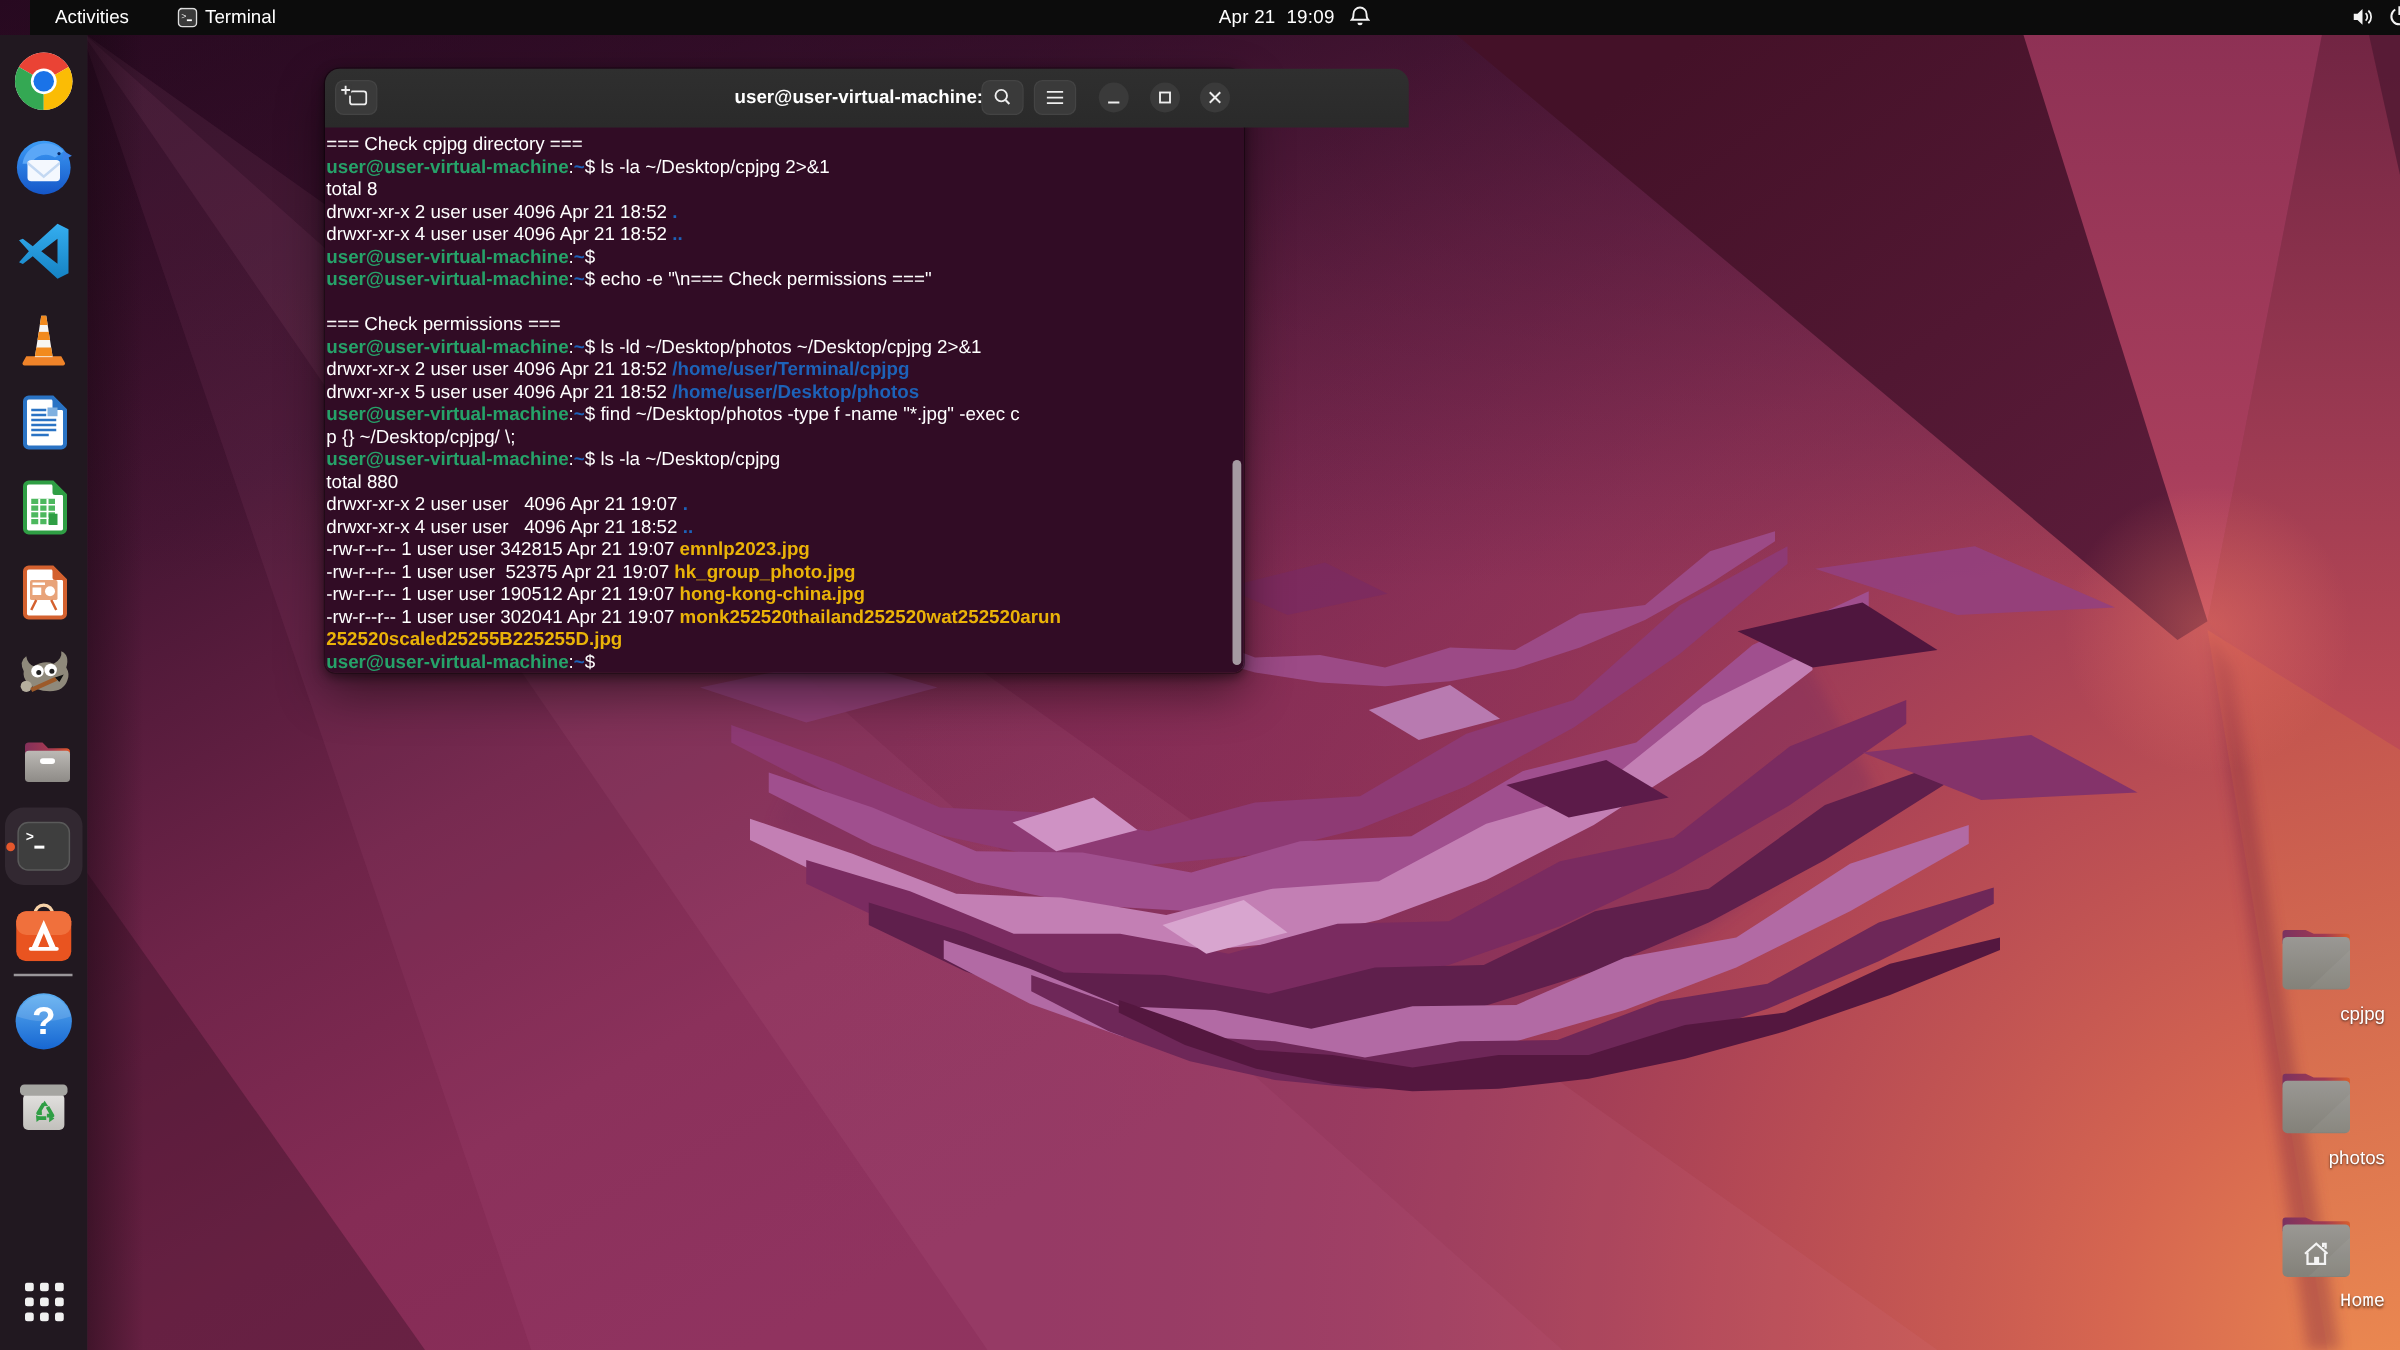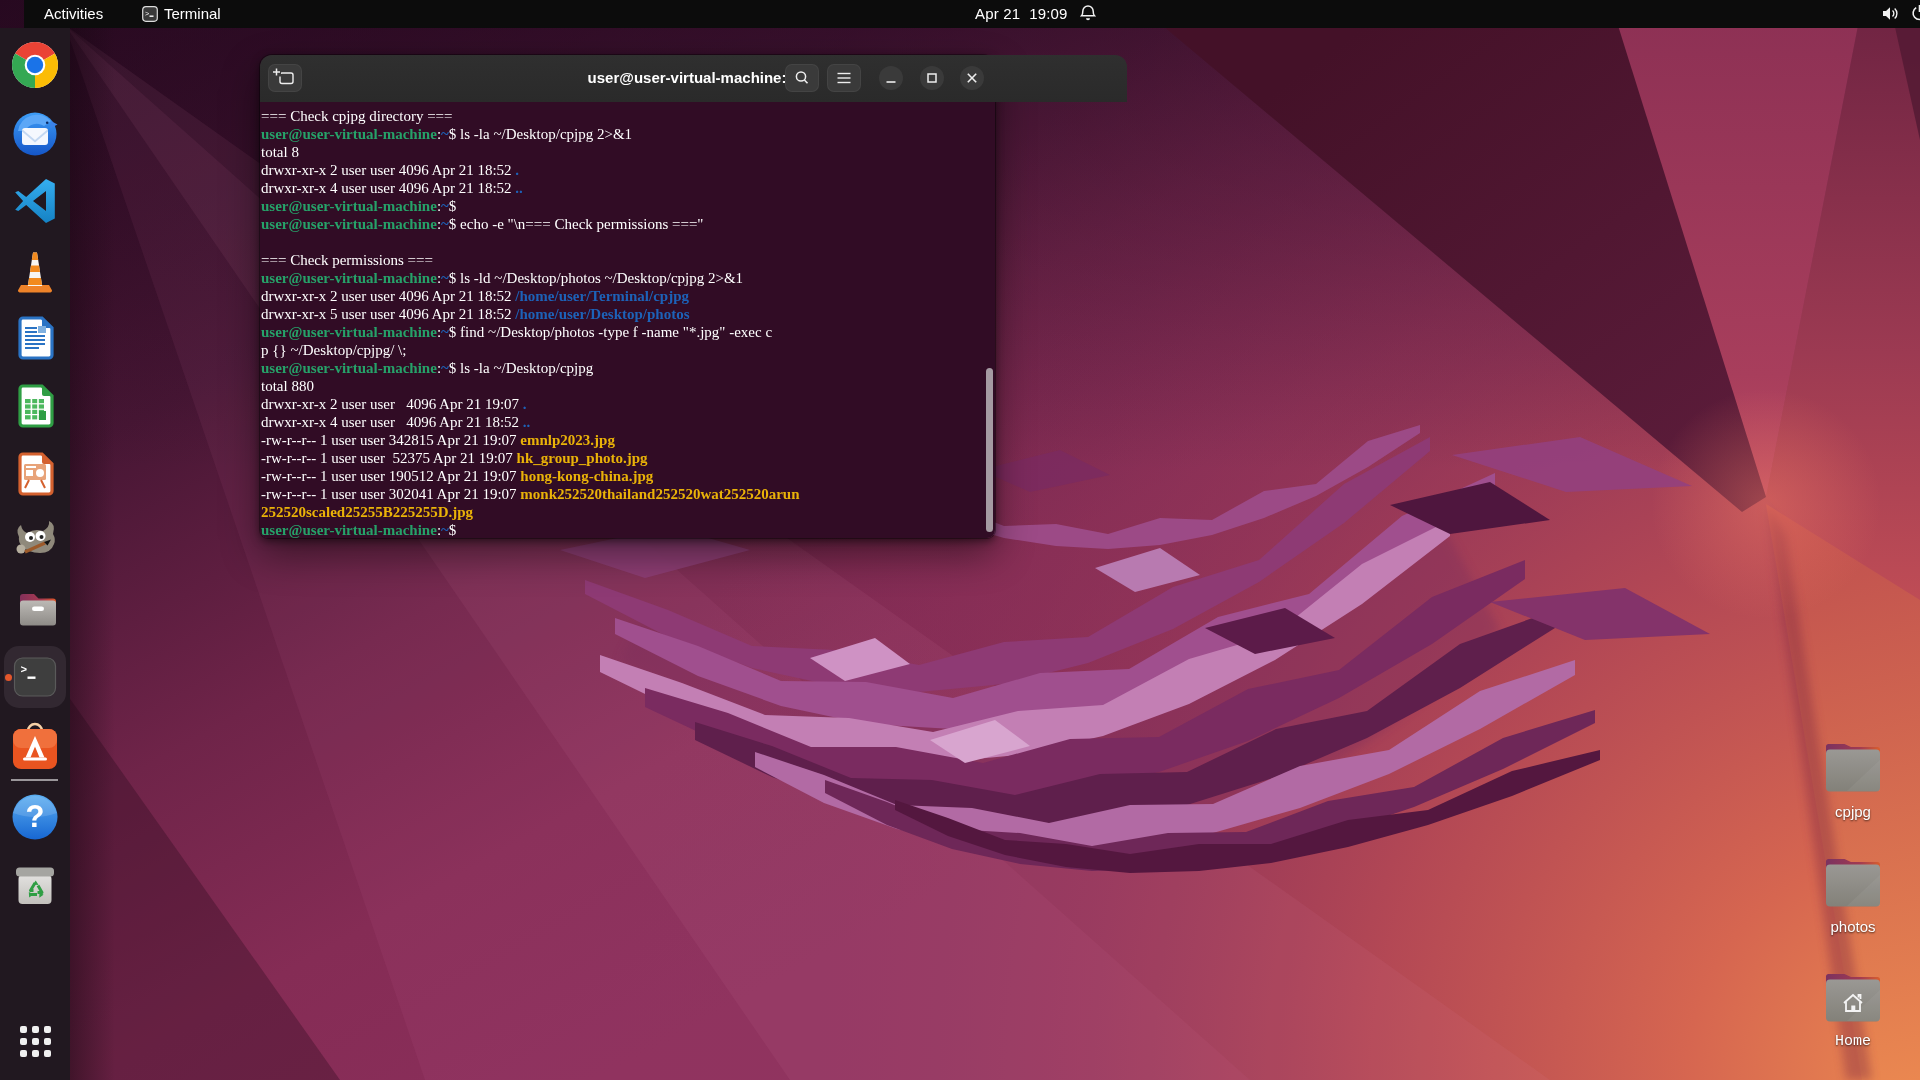--- a/index.html
+++ b/index.html
@@ -2,29 +2,29 @@
 <html><head><meta charset="utf-8">
 <style>
 html,body{margin:0;padding:0;width:1920px;height:1080px;overflow:hidden;background:#000;font-family:"Liberation Sans",sans-serif;}
 #wall{position:absolute;left:0;top:0;width:1920px;height:1080px;}
 #topbar{position:absolute;left:0;top:0;width:1920px;height:28px;background:#0c0c0c;color:#fff;font-size:15px;margin-left:24px;}
 #topbar .act{position:absolute;left:20px;top:5px;}
 #topbar .appname{position:absolute;left:140px;top:5px;}
 #topbar .clock{position:absolute;left:951px;top:5px;letter-spacing:0.2px;}
 #dock{position:absolute;left:0;top:28px;width:70px;height:1052px;background:#211820;}
 .dicon{position:absolute;}
-.desk{position:absolute;width:110px;text-align:center;color:#fff;font-size:15px;}
+.desk{position:absolute;width:110px;text-align:right;color:#fff;font-size:15px;}
 .desk .lbl{margin-top:9px;text-shadow:0 1px 2px rgba(0,0,0,0.7);}
 #term{position:absolute;left:260px;top:55px;width:735px;height:483px;border-radius:12px 12px 8px 8px;box-shadow:0 0 0 1px rgba(0,0,0,0.35),0 3px 9px rgba(0,0,0,0.5),0 16px 38px rgba(0,0,0,0.45);}
 #thead{position:absolute;left:0;top:0;width:867px;height:47px;background:linear-gradient(#2f2f2f,#2a2a2a);border-radius:12px 12px 0 0;}
 #thead .title{position:absolute;left:0;top:0;width:100%;text-align:center;line-height:46px;color:#fff;font-weight:bold;font-size:15px;font-family:"Liberation Sans",sans-serif;}
 .hbtn{position:absolute;top:9px;width:34px;height:28px;border-radius:7px;background:#3a3a3a;border:1px solid rgba(255,255,255,0.05);box-sizing:border-box;}
 .hcirc{position:absolute;top:11px;width:24px;height:24px;border-radius:50%;background:#3a3a3a;}
 #tbody{position:absolute;left:0;top:47px;width:735px;height:436px;background:#310c25;border-radius:0 0 8px 8px;}
-#ttext{position:absolute;left:1px;top:5px;font-family:Liberation Serif, serif;font-size:15px;line-height:18px;white-space:pre;color:#ffffff;}
+#ttext{position:absolute;left:1px;top:5px;font-family:Liberation Sans, sans-serif;font-size:15px;line-height:18px;white-space:pre;color:#ffffff;}
 #ttext .g{color:#26a269;font-weight:bold;}
 #ttext .b{color:#1d62b8;font-weight:bold;}
 #ttext .m{color:#eab308;font-weight:bold;}
 #sbar{position:absolute;right:2px;top:266px;width:7px;height:164px;background:#a59aa2;border-radius:4px;}
 </style></head>
 <body>
 <svg id="wall" viewBox="0 0 1920 1080" preserveAspectRatio="none">
 <defs>
 <linearGradient id="gBase" x1="0" y1="0" x2="600" y2="1080" gradientUnits="userSpaceOnUse">
 <stop offset="0" stop-color="#2c0a20"></stop>

